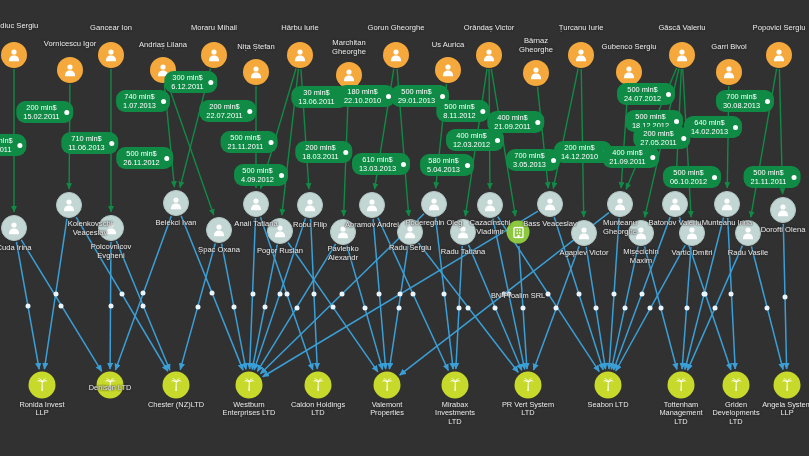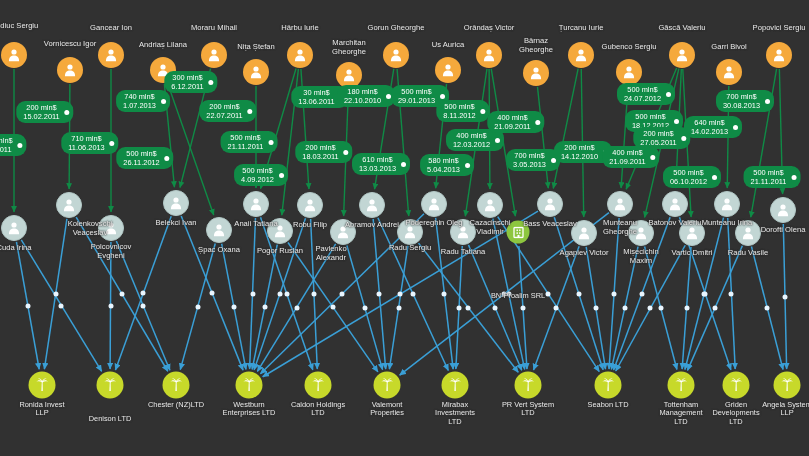--- a/index.html
+++ b/index.html
@@ -739,21 +739,21 @@
       <div class="label " style="left: 14px; top: 244px;">Cuda Irina</div>
       <div class="label " style="left: 69px; top: 220px; margin-left: 21px;">Kolenkovschi
 Veaceslav</div>
       <div class="label " style="left: 111px; top: 243px;">Polcovnicov
 Evgheni</div>
       <div class="label " style="left: 176px; top: 219px;">Belekci Ivan</div>
       <div class="label " style="left: 219px; top: 246px;">Șpac Oxana</div>
       <div class="label " style="left: 256px; top: 220px;">Anaii Tatiana</div>
       <div class="label " style="left: 280px; top: 247px;">Pogor Ruslan</div>
       <div class="label " style="left: 310px; top: 221px;">Robu Filip</div>
-      <div class="label " style="left: 331px; top: 245px;">Pavlenko
+      <div class="label " style="left: 343px; top: 245px;">Pavlenko
 Alexandr</div>
       <div class="label " style="left: 372px; top: 221px;">Abramov Andrei</div>
       <div class="label " style="left: 410px; top: 244px;">Radu Sergiu</div>
       <div class="label " style="left: 434px; top: 219px;">Podereghin Oleg</div>
       <div class="label " style="left: 463px; top: 248px;">Radu Tatiana</div>
       <div class="label " style="left: 490px; top: 219px;">Cazacinschi
 Vladimir</div>
       <div class="label " style="left: 550px; top: 220px;">Bass Veaceslav</div>
       <div class="label " style="left: 584px; top: 249px;">Agapiev Victor</div>
       <div class="label " style="left: 620px; top: 219px;">Munteanu
@@ -761,21 +761,21 @@
       <div class="label " style="left: 641px; top: 248px;">Mișecichin
 Maxim</div>
       <div class="label " style="left: 675px; top: 219px;">Batonov Valeriu</div>
       <div class="label " style="left: 692px; top: 249px;">Vartic Dmitri</div>
       <div class="label " style="left: 727px; top: 219px;">Munteanu Irina</div>
       <div class="label " style="left: 748px; top: 249px; text-align: center;">Radu Vasile</div>
       <div class="label " style="left: 783px; top: 226px;">Dorofti Olena</div>
       <div class="label co" style="left: 518px; top: 248px; margin-top: 44px;">BN-Proalim SRL</div>
       <div class="label co" style="left: 42px; top: 401px;">Ronida Invest
 LLP</div>
-      <div class="label co" style="left: 110px; top: 415px;">Denison LTD</div>
+      <div class="label co" style="left: 110px; top: 384px;">Denison LTD</div>
       <div class="label co" style="left: 176px; top: 401px;">Chester (NZ)LTD</div>
       <div class="label co" style="left: 249px; top: 401px;">Westburn
 Enterprises LTD</div>
       <div class="label co" style="left: 318px; top: 401px;">Caldon Holdings
 LTD</div>
       <div class="label co" style="left: 387px; top: 401px;">Valemont
 Properties</div>
       <div class="label co" style="left: 455px; top: 401px;">Mirabax
 Investments
 LTD</div>

